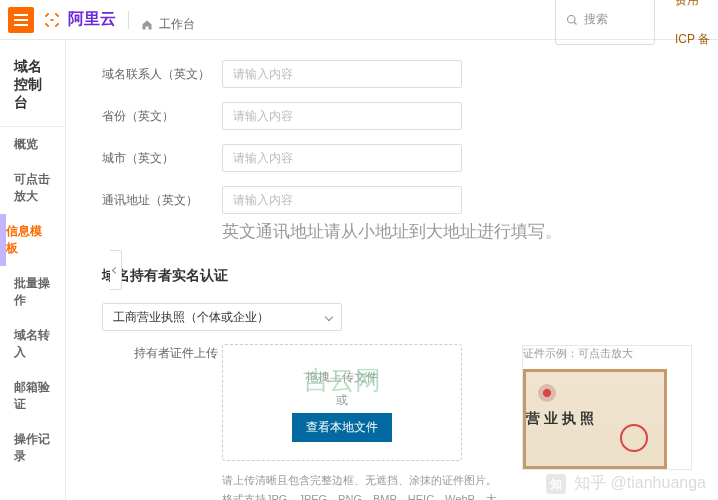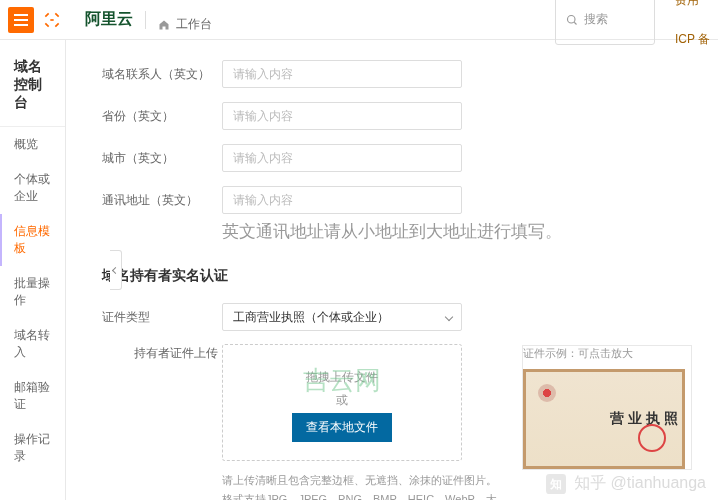--- a/index.html
+++ b/index.html
@@ -2,54 +2,54 @@
 <html><head>
 <meta charset="utf-8">
 <style>
 * { margin: 0; padding: 0; box-sizing: border-box; }
 body { font-family: "Microsoft YaHei", "PingFang SC", sans-serif; font-size: 12px; color: #333; background: #fff; }
 .header { height: 40px; border-bottom: 1px solid #e8e8e8; display: flex; align-items: center; padding: 0 8px; }
 .hamburger { width: 26px; height: 26px; background: #ff6a00; border-radius: 2px; display: flex; flex-direction: column; justify-content: center; align-items: center; gap: 3px; cursor: pointer; }
 .hamburger span { width: 14px; height: 2px; background: #fff; }
 .logo { display: flex; align-items: center; gap: 4px; margin-left: 8px; color: #ff6a00; font-weight: bold; font-size: 16px; }
 .logo svg { width: 20px; height: 20px; }
-.logo-text { color: #14532d; margin-left: 19px; }
+.logo-text { color: #6d28d9; margin-left: 2px; }
 .divider { width: 1px; height: 18px; background: #ddd; margin: 0 12px; }
 .workbench { display: flex; align-items: center; gap: 6px; color: #666; margin-top: 10px; }
 .workbench svg { width: 12px; height: 12px; }
 .spacer { flex: 1; }
 .search-box { display: flex; align-items: center; gap: 6px; border: 1px solid #ddd; border-radius: 3px; padding: 16px 10px; color: #999; width: 100px; }
 .search-box svg { width: 12px; height: 12px; }
 .header-links { margin-left: 20px; color: #a16207; display: flex; gap: 22px; flex-direction: column; }
 .main { display: flex; }
 .sidebar { width: 110px; border-right: 1px solid #e8e8e8; padding-top: 10px; }
 .sidebar-title { font-size: 14px; font-weight: bold; padding: 8px 14px 14px; border-bottom: 1px solid #eee; }
-.nav-item { padding: 9px 14px; color: #666; cursor: pointer; display: flex; justify-content: space-between; align-items: center; }
-.nav-item.active { color: #ff6a00; border-left: 2px solid #c4b5fd; padding-left: 12px; }
+.nav-item { padding: 9px 14px; color: #666; cursor: pointer; display: flex; justify-content: space-between; align-items: center; font-weight: bold; }
+.nav-item.active { color: #ff6a00; border-left: 6px solid #c4b5fd; padding-left: 0; }
 .collapse-handle { position: absolute; left: 110px; top: 250px; width: 12px; height: 40px; border: 1px solid #ddd; border-left: none; border-radius: 0 3px 3px 0; display: flex; align-items: center; justify-content: center; background: #fff; cursor: pointer; }
 .collapse-handle::before { content: ""; border-right: 1px solid #888; border-top: 1px solid #888; width: 4px; height: 4px; transform: rotate(-135deg); }
 .content { flex: 1; padding: 20px 26px 20px 36px; }
 .form-row { display: flex; align-items: center; margin-bottom: 14px; }
 .form-label { width: 120px; color: #666; text-align: left; }
 .form-input { width: 240px; height: 28px; border: 1px solid #ddd; border-radius: 2px; padding: 0 10px; font-size: 12px; color: #333; }
 .form-input::placeholder { color: #bbb; }
 .hint { margin-left: 120px; color: #999; font-size: 17px; margin-top: -8px; margin-bottom: 10px; }
 .section-title { font-size: 14px; font-weight: bold; margin: 24px 0 18px; }
 .select-wrap { position: relative; width: 240px; }
 .select-wrap::after { content: ""; position: absolute; right: 10px; top: 11px; border-left: 1px solid #888; border-bottom: 1px solid #888; width: 5px; height: 5px; transform: rotate(-45deg); pointer-events: none; }
 .upload-row { display: flex; align-items: flex-start; gap: 20px; }
 .upload-box { width: 240px; border: 1px dashed #ccc; border-radius: 3px; padding: 24px 10px 18px; text-align: center; margin-left: 120px; position: relative; }
 .watermark { position: absolute; top: 18px; left: 50%; transform: translateX(-50%); font-size: 26px; color: #6fc48a; font-weight: normal; opacity: 0.5; pointer-events: none; }
 .upload-text { color: #999; font-size: 12px; margin-bottom: 6px; }
 .upload-or { color: #999; font-size: 12px; margin: 4px 0; }
 .upload-btn { background: #0369a1; color: #fff; border: none; padding: 6px 14px; font-size: 12px; cursor: pointer; }
 .upload-hints { margin-left: 120px; color: #999; font-size: 11px; line-height: 1.7; margin-top: 10px; width: 280px; }
 .example { border: 1px solid #e8e8e8; width: 170px; }
 .example-title { color: #999; font-size: 11px; margin-bottom: 8px; }
-.cert-img { width: 162px; height: 100px; border: 3px solid #c49a6c; background: linear-gradient(#f0e4d0,#ede0c8); display: flex; flex-direction: column; align-items: flex-end; justify-content: center; position: relative; }
+.cert-img { width: 144px; height: 100px; border: 3px solid #c49a6c; background: linear-gradient(#f0e4d0,#ede0c8); display: flex; flex-direction: column; align-items: flex-start; justify-content: center; position: relative; }
 .cert-title { font-size: 14px; font-weight: bold; color: #333; letter-spacing: 4px; }
 .cert-seal { position: absolute; right: 16px; bottom: 14px; width: 28px; height: 28px; border: 2px solid #d44; border-radius: 50%; }
 .cert-icon { position: absolute; left: 12px; top: 12px; width: 18px; height: 18px; background: radial-gradient(#d44 30%, #dba 32%); border-radius: 50%; }
 .zhihu-wm { position: fixed; right: 12px; bottom: 6px; color: #ccc; font-size: 16px; font-weight: 300; display: flex; align-items: center; gap: 8px; opacity: 0.7; }
 .upload-col { display: flex; flex-direction: column; }
 .upload-label-row { display: flex; align-items: center; margin-left: 32px; }
 </style>
 </head>
 <body>
 
@@ -84,21 +84,21 @@
   <div class="header-links">
     <span>费用</span>
     <span>ICP 备</span>
   </div>
 </div>
 
 <div class="main">
   <div class="sidebar">
     <div class="sidebar-title">域名控制台</div>
     <div class="nav-item">概览</div>
-    <div class="nav-item">个体或企业</div>
+    <div class="nav-item">可点击放大</div>
     <div class="nav-item active">信息模板</div>
     <div class="nav-item">批量操作</div>
     <div class="nav-item">域名转入</div>
     <div class="nav-item">邮箱验证</div>
     <div class="nav-item">操作记录</div>
 
   </div>
   <div class="collapse-handle"></div>
 
   <div class="content">
@@ -116,21 +116,20 @@
     </div>
     <div class="form-row">
       <div class="form-label">通讯地址（英文）</div>
       <input class="form-input" placeholder="请输入内容" style="">
     </div>
     <div class="hint">英文通讯地址请从小地址到大地址进行填写。</div>
 
     <div class="section-title">域名持有者实名认证</div>
 
     <div class="form-row">
-      <div class="form-label">证件类型</div>
       <div class="select-wrap">
         <input class="form-input" readonly="" value="工商营业执照（个体或企业）" style="">
       </div>
     </div>
 
     <div class="upload-row">
       <div class="upload-col">
         <div class="upload-label-row">
           <div class="form-label">持有者证件上传</div>
         </div>

